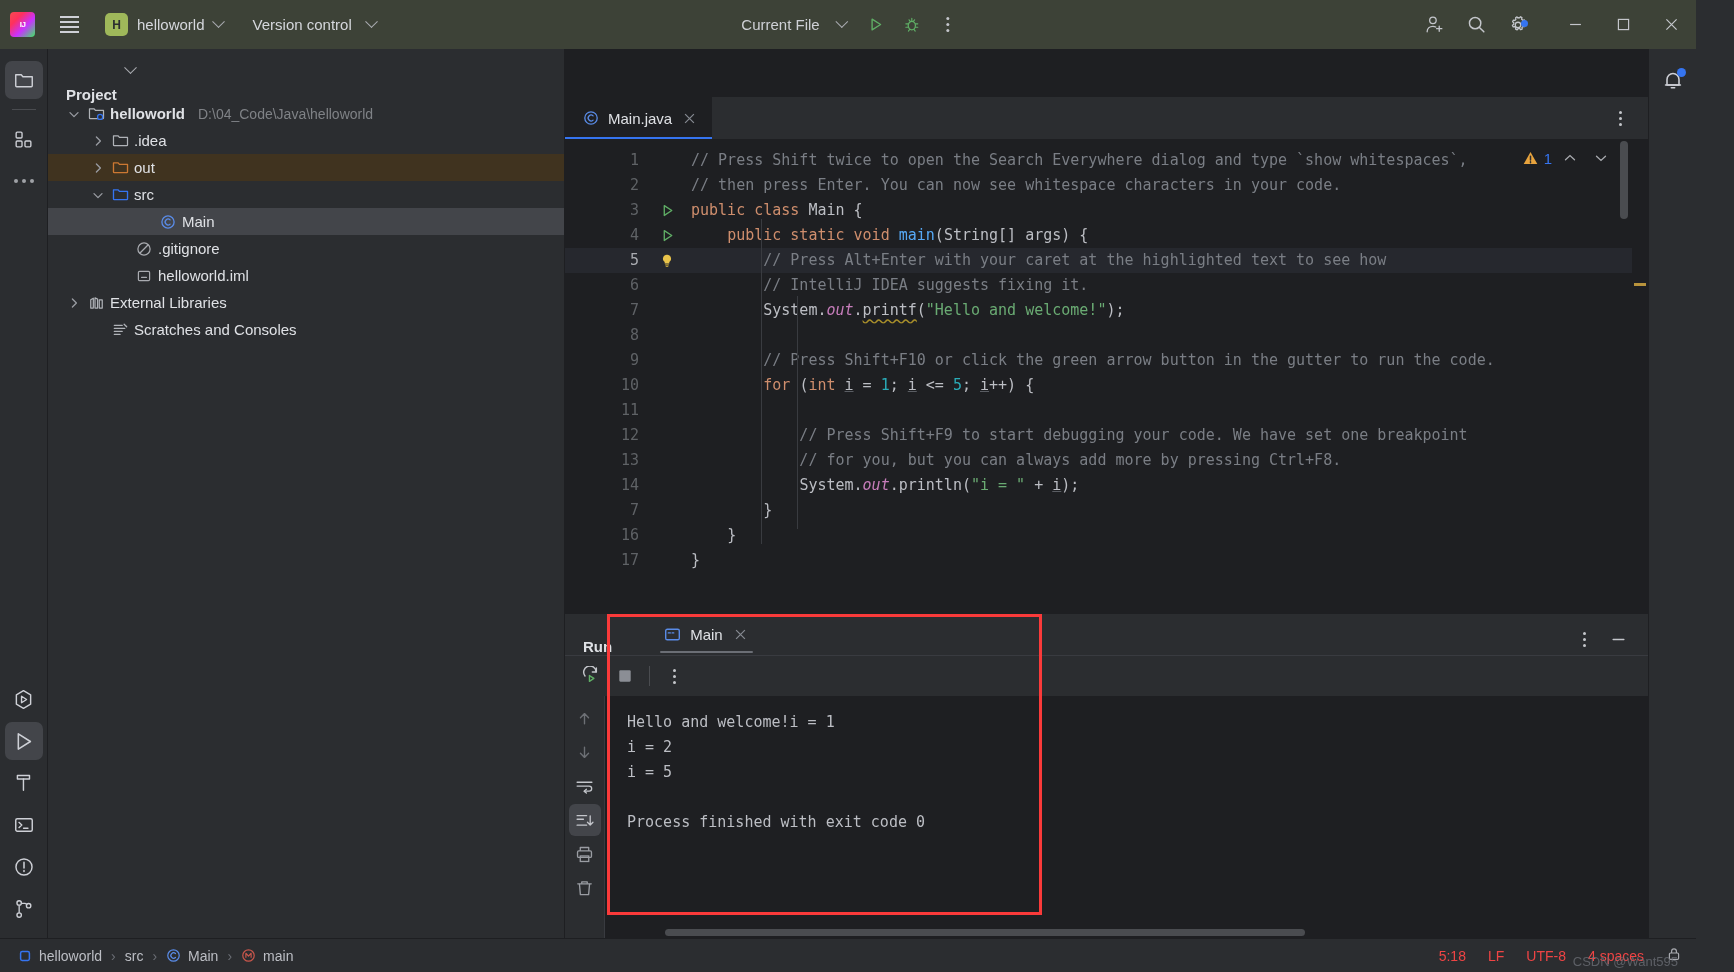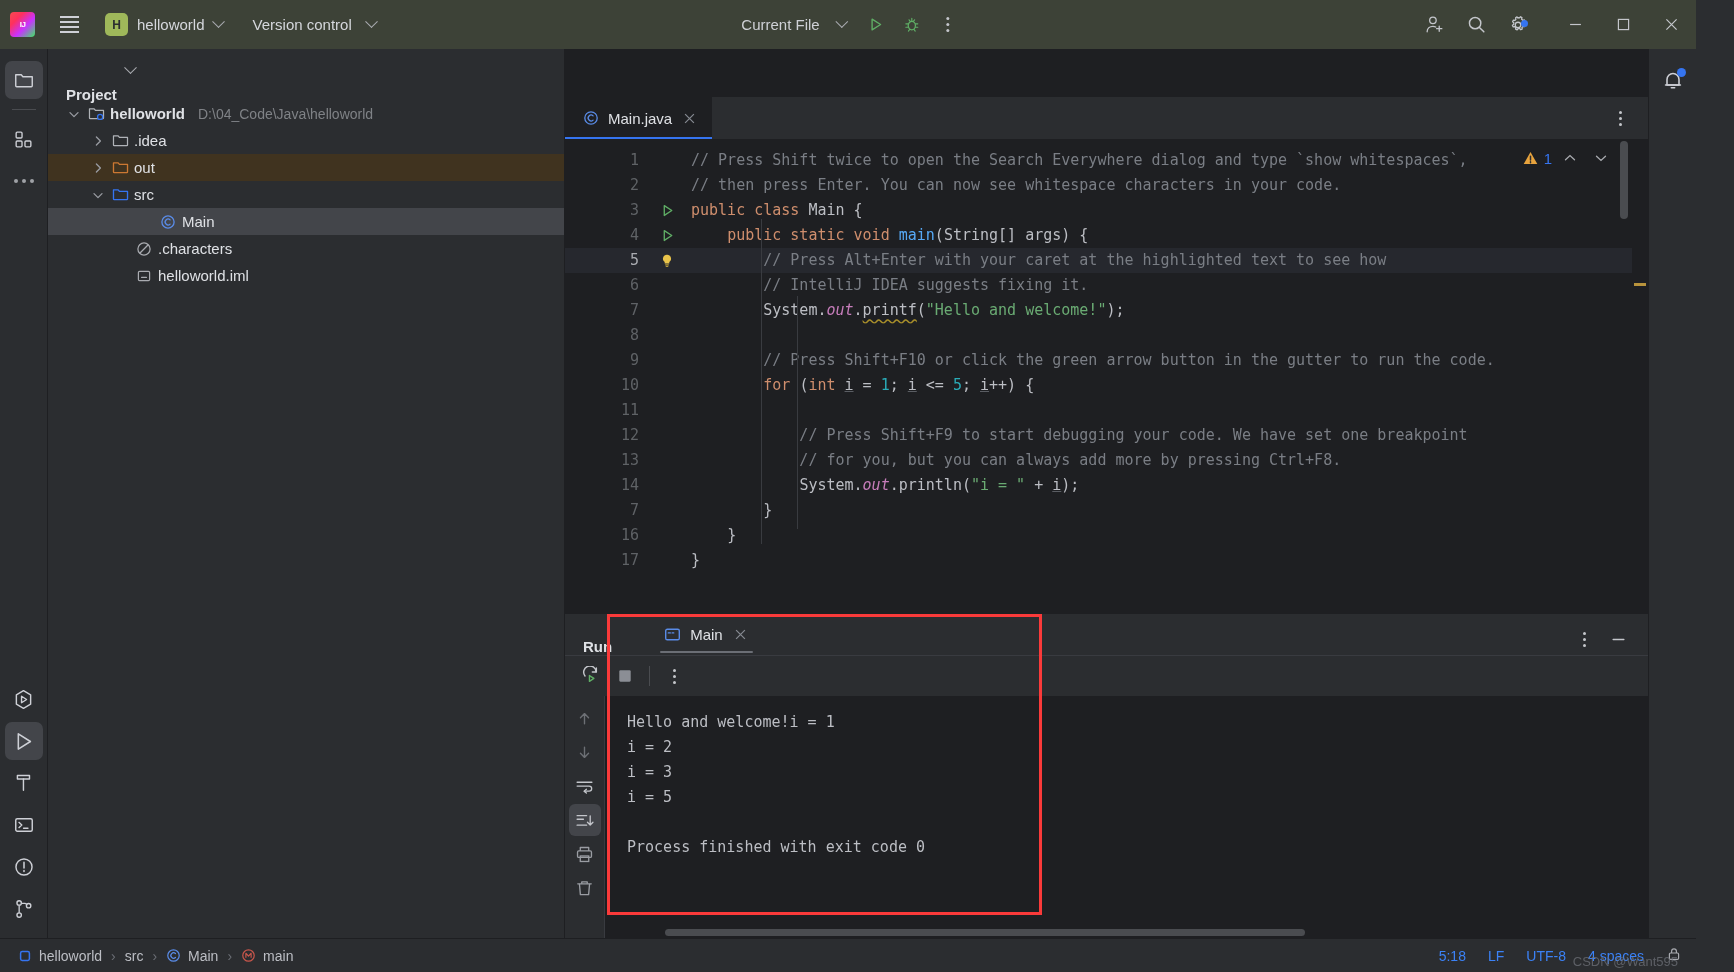--- a/index.html
+++ b/index.html
@@ -192,21 +192,21 @@
 
   
   .statusbar {
     height: 34px; min-height:34px; background: #2b2d30; display: flex; align-items: center;
     padding: 0 14px 0 18px; gap: 0; border-top: 1px solid #1e1f22; position: relative;
   }
   .crumb { display: flex; align-items: center; gap: 7px; cursor: pointer; }
   .crumb-label { color: #bcbec4; font-size: 14px; }
   .crumb-sep { color: #6b6e75; font-size: 14px; margin: 0 9px; }
   .status-right { margin-left: auto; display: flex; align-items: center; gap: 22px; }
-  .status-item { color: #3b82f6; font-size: 14px; cursor: pointer; }
+  .status-item { color: #ef4444; font-size: 14px; cursor: pointer; }
   .watermark {
     position: absolute; right: 18px; bottom: 3px; color: #6e7178; font-size: 13px;
     opacity: 0.75; pointer-events: none;
   }
   
   .notif-rail {
     width: 48px; min-width:48px; background: #2b2d30; border-left: 1px solid #1e1f22;
     display: flex; flex-direction: column; align-items: center; padding-top: 12px;
   }
   .notif-btn { width: 38px; height: 38px; border-radius: 7px; display:flex; align-items:center; justify-content:center; position: relative; cursor: pointer; }
@@ -441,31 +441,56 @@
             <span class="tlabel">Main</span>
           </div>
           <div class="trow indent-3">
             <span class="tarrow"></span>
             <span class="ticon">
               <svg width="16" height="16" viewBox="0 0 16 16">
                 <circle cx="8" cy="8" r="6.1" fill="none" stroke="#a9abb0" stroke-width="1.25"></circle>
                 <path d="M3.8 12.2L12.2 3.8" stroke="#a9abb0" stroke-width="1.25"></path>
               </svg>
             </span>
-            <span class="tlabel">.characters</span>
+            <span class="tlabel">.gitignore</span>
           </div>
           <div class="trow indent-3">
             <span class="tarrow"></span>
             <span class="ticon">
               <svg width="16" height="16" viewBox="0 0 16 16">
                 <rect x="2.4" y="3.4" width="11.2" height="9.2" rx="1.2" fill="none" stroke="#a9abb0" stroke-width="1.2"></rect>
                 <path d="M5.6 9.4h4.8" stroke="#a9abb0" stroke-width="1.2" stroke-linecap="round"></path>
               </svg>
             </span>
             <span class="tlabel">helloworld.iml</span>
+          </div>
+          <div class="trow indent-1">
+            <span class="tarrow">
+              <svg width="14" height="14" viewBox="0 0 14 14">
+                <path d="M5.4 3L9.4 7l-4 4" fill="none" stroke="#9a9da3" stroke-width="1.3" stroke-linecap="round" stroke-linejoin="round"></path>
+              </svg>
+            </span>
+            <span class="ticon">
+              <svg width="17" height="17" viewBox="0 0 16 16">
+                <path d="M2.6 13.2V5.4l2.4-1.4v9.2z" fill="none" stroke="#b0b3b8" stroke-width="1.15" stroke-linejoin="round"></path>
+                <path d="M6.6 13.2V3.6l2.4 1.2v8.4z" fill="none" stroke="#b0b3b8" stroke-width="1.15" stroke-linejoin="round"></path>
+                <path d="M10.6 13.2V5.6h2.8v7.6z" fill="none" stroke="#b0b3b8" stroke-width="1.15" stroke-linejoin="round"></path>
+              </svg>
+            </span>
+            <span class="tlabel">External Libraries</span>
+          </div>
+          <div class="trow indent-2">
+            <span class="tarrow"></span>
+            <span class="ticon">
+              <svg width="17" height="17" viewBox="0 0 16 16">
+                <path d="M2.2 4.2h7.4M2.2 7h9.8M2.2 9.8h7.4M2.2 12.6h5.4" stroke="#b0b3b8" stroke-width="1.2" stroke-linecap="round"></path>
+                <path d="M11.4 3l2.4 2.4" stroke="#b0b3b8" stroke-width="1.2" stroke-linecap="round"></path>
+              </svg>
+            </span>
+            <span class="tlabel">Scratches and Consoles</span>
           </div>
         </div>
     </div>
 
     <div style="flex:1; display:flex; flex-direction:column; min-width:0;">
 
       <div class="editor-area">
         <div class="tabbar">
           <div class="etab">
             <svg width="16" height="16" viewBox="0 0 16 16">
@@ -664,21 +689,20 @@
                 <path d="M2.6 4.6h12.8" stroke="#9a9da3" stroke-width="1.25" stroke-linecap="round"></path>
                 <path d="M6.4 4.6V2.8h5.2v1.8" fill="none" stroke="#9a9da3" stroke-width="1.25" stroke-linejoin="round"></path>
                 <path d="M4.2 4.6l.9 10.2h7.8l.9-10.2" fill="none" stroke="#9a9da3" stroke-width="1.25" stroke-linejoin="round"></path>
               </svg>
             </div>
           </div>
           <div class="console" id="console">
             <div class="console-hscroll" style="left:60px; width:640px;"></div>
           <div class="coline">Hello and welcome!i = 1</div>
               <div class="coline">i = 2</div>
-              <div class="coline">i = 3</div>
               <div class="coline">i = 5</div>
               <div class="coline">&nbsp;</div>
               <div class="coline">Process finished with exit code 0</div>
             </div>
         </div>
 
         <div class="annot" style="left:42px; top:0px; width:435px; height:301px;"></div>
       </div>
     </div>
 

